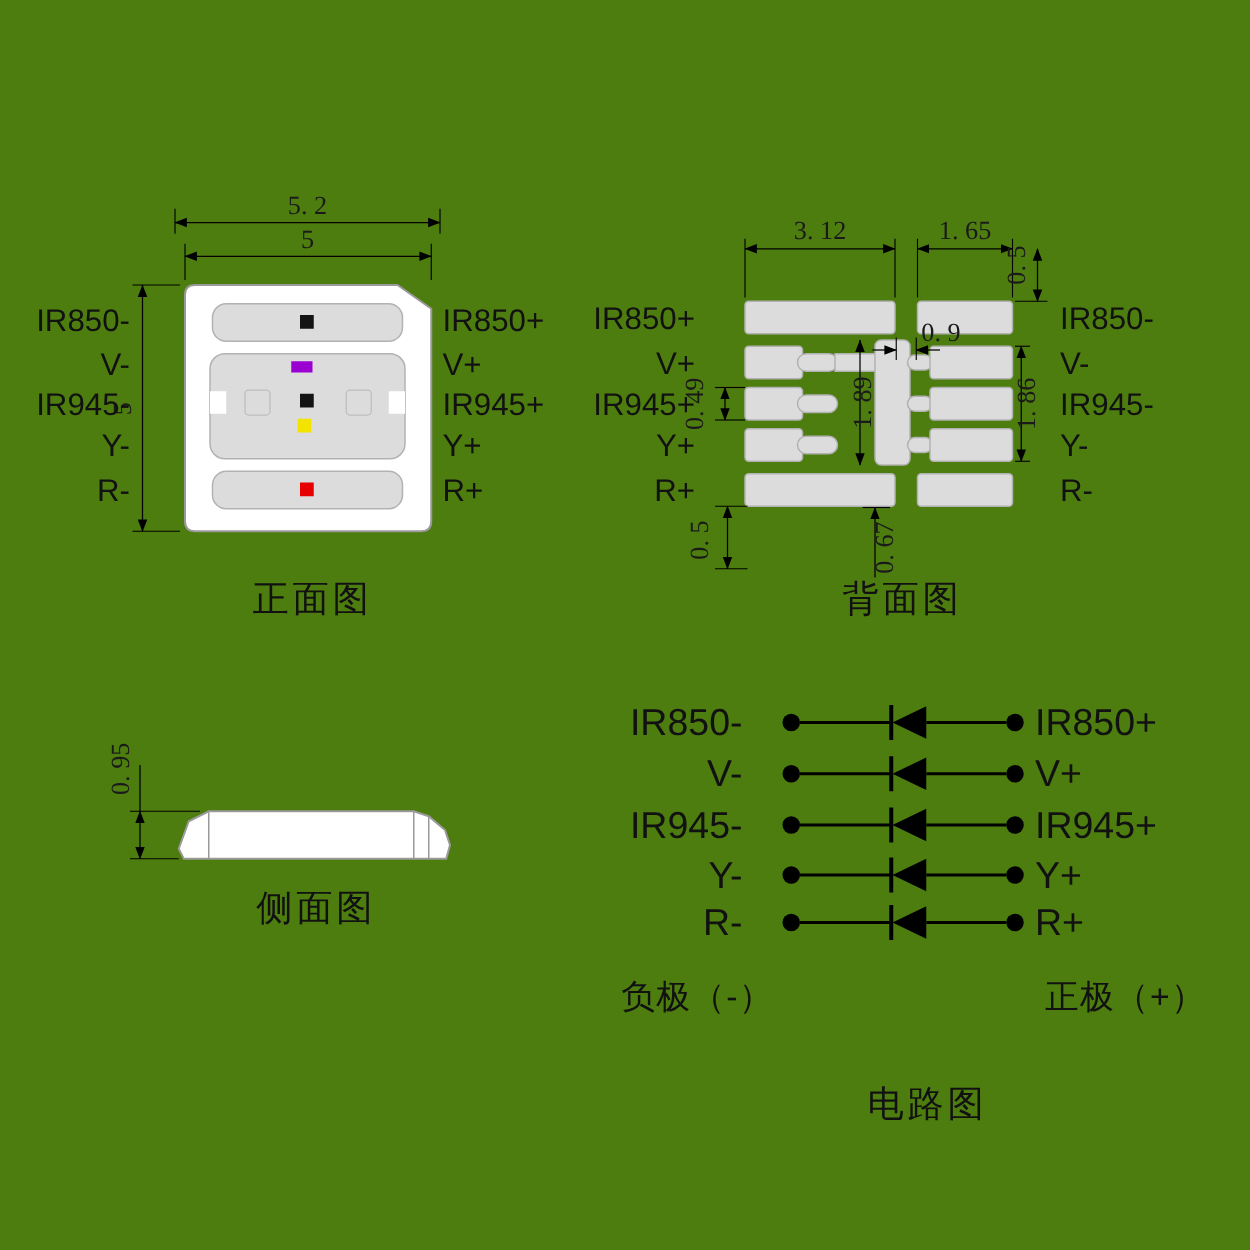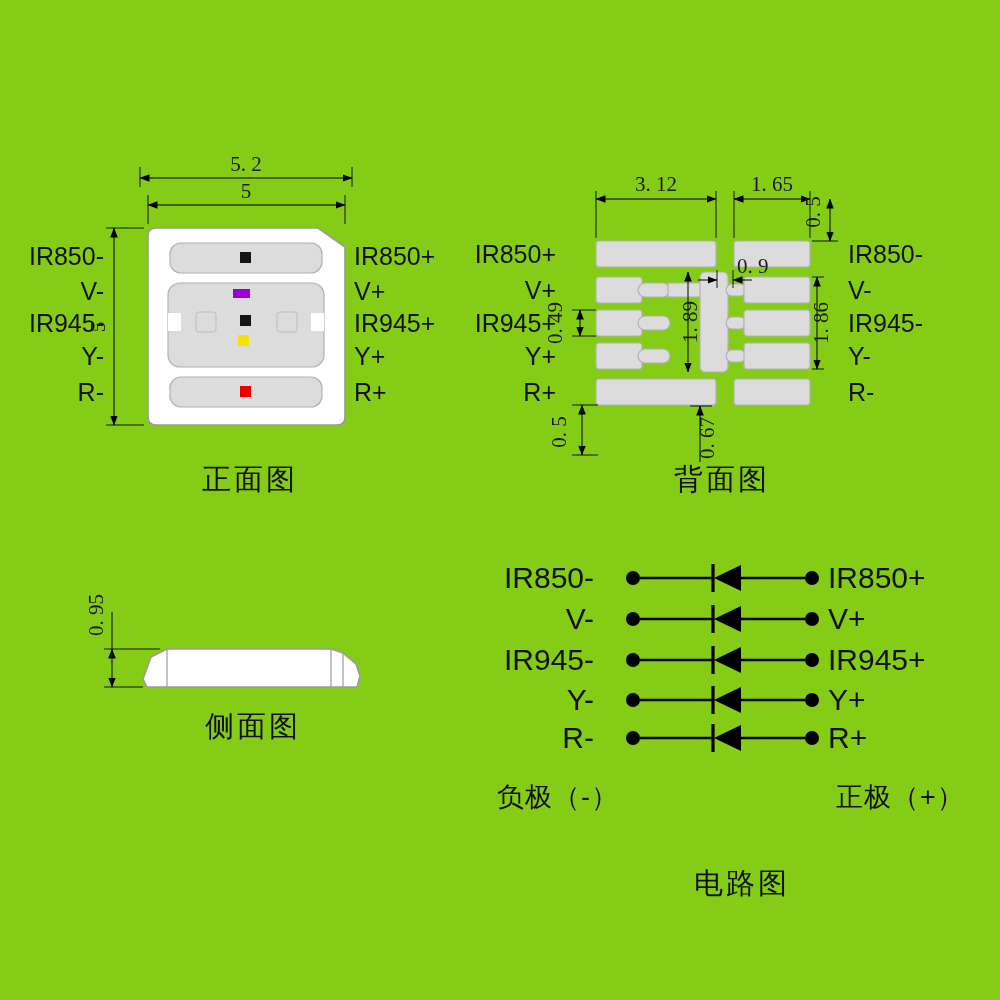--- a/index.html
+++ b/index.html
@@ -1,16 +1,16 @@
 <!DOCTYPE html>
 <html><head>
 <meta charset="utf-8">
 <style>
   html,body{margin:0;padding:0;background:#ffffff;}
-  .page{width:1000px;height:1000px;background:#84cc16;position:relative;overflow:hidden;}
+  .page{width:1000px;height:1000px;background:#4d7c0f;position:relative;overflow:hidden;}
   svg{font-family:"Liberation Sans","DejaVu Sans",sans-serif;}
   .dimtxt{font-family:"Liberation Serif","DejaVu Serif",serif;font-size:21px;fill:#1a1a1a;}
   .pin{font-size:25px;fill:#111;}
   .pinb{font-size:30px;fill:#111;}
   .title{font-size:29px;fill:#111;letter-spacing:3px;}
   .polarity{font-size:27px;fill:#111;letter-spacing:1px;}
   .pad{fill:#dcdcdc;stroke:#b2b2b2;stroke-width:1.2;}
   .outline{fill:#ffffff;stroke:#9a9a9a;stroke-width:1.6;}
   .edge{stroke:#9a9a9a;stroke-width:1.2;fill:none;}
   .dim{stroke:#000;stroke-width:1;fill:none;}

